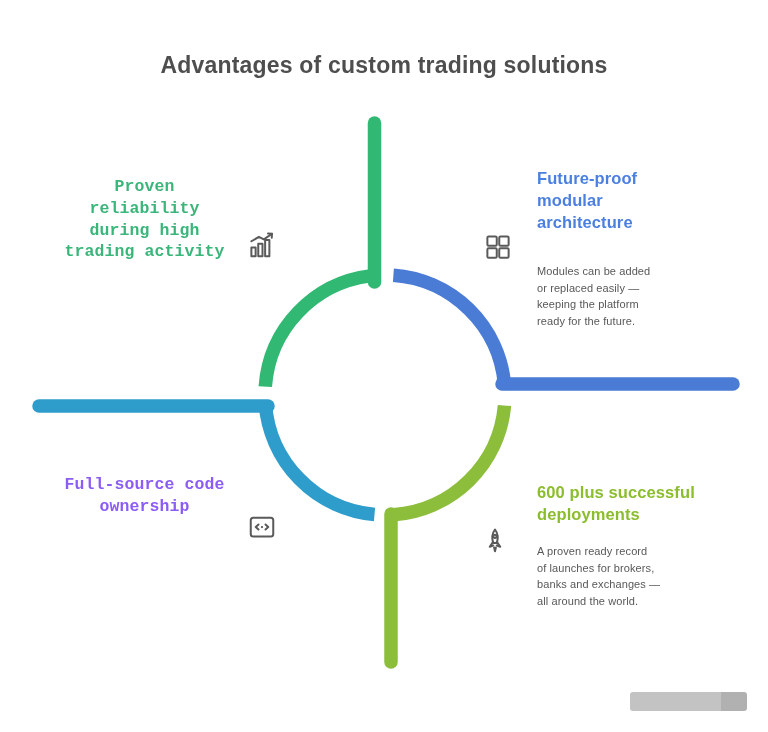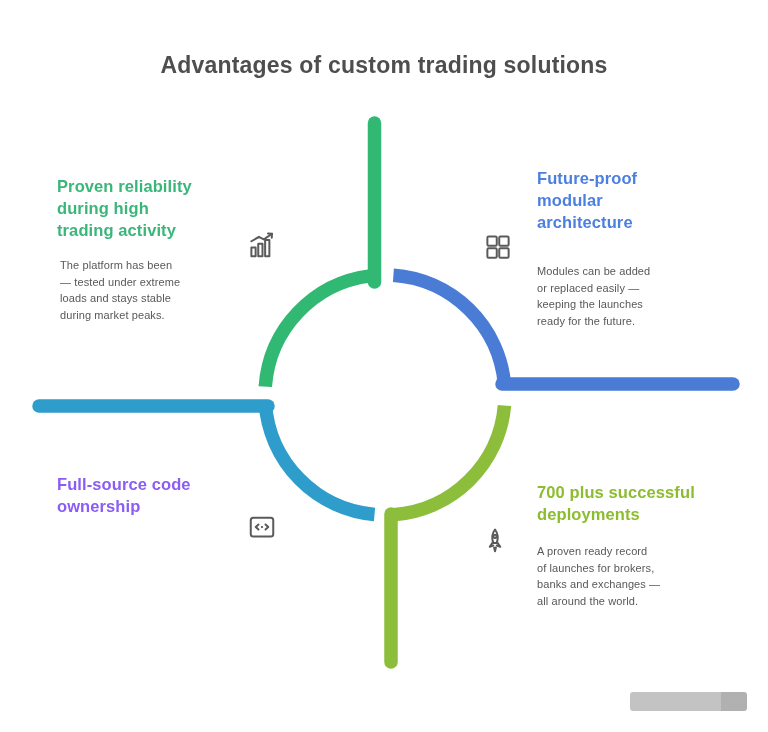--- a/index.html
+++ b/index.html
@@ -12,21 +12,21 @@
     font-size:23px;font-weight:bold;color:#4e4e4e;letter-spacing:.2px;
   }
   .heading{
     position:absolute;font-size:16.5px;font-weight:bold;line-height:1.32;
     white-space:pre-line;letter-spacing:.1px;
   }
   .body-text{
     position:absolute;font-size:11px;line-height:1.5;color:#585858;
     white-space:pre-line;letter-spacing:.1px;
   }
-  .align-r{text-align:left;}
+  .align-r{text-align:center;font-family:Liberation Mono, monospace;}
   .align-l{text-align:left;}
   .h-green{color:#3bb67a;}
   .h-blue{color:#4b7fe0;}
   .h-teal{color:#8b5cf6;}
   .h-olive{color:#8bbd2e;}
   .icon{position:absolute;width:30px;height:30px;}
   .icon svg{width:100%;height:100%;stroke:#5a5a5a;fill:none;stroke-width:1.6;
     stroke-linecap:round;stroke-linejoin:round;}
   .diagram{position:absolute;left:0;top:0;width:768px;height:732px;}
   .watermark{
@@ -72,39 +72,35 @@
 trading activity</div>
   <div class="icon" style="left:247px;top:230px;">
     <svg viewBox="0 0 24 24">
       <rect x="3.5" y="14" width="3.4" height="7"></rect>
       <rect x="9" y="11" width="3.4" height="10"></rect>
       <rect x="14.5" y="8" width="3.4" height="13"></rect>
       <polyline points="3.5,9 9.5,5.5 13.5,7.5 20,3"></polyline>
       <polyline points="16.8,2.8 20,3 19.8,6.2"></polyline>
     </svg>
   </div>
-  <div class="body-text align-r" style="top:257px;right:536px;width:172px;">The platform has been
-— tested under extreme
-loads and stays stable
-during market peaks.</div>
 
   <div class="icon" style="left:483px;top:232px;">
     <svg viewBox="0 0 24 24">
       <rect x="3.5" y="3.5" width="7.5" height="7.5" rx="1"></rect>
       <rect x="13" y="3.5" width="7.5" height="7.5" rx="1"></rect>
       <rect x="3.5" y="13" width="7.5" height="7.5" rx="1"></rect>
       <rect x="13" y="13" width="7.5" height="7.5" rx="1"></rect>
     </svg>
   </div>
   <div class="heading h-blue align-l" style="top:168px;left:537px;width:150px;">Future-proof
 modular
 architecture</div>
   <div class="body-text align-l" style="top:263px;left:537px;width:190px;">Modules can be added
 or replaced easily —
-keeping the launches
+keeping the platform
 ready for the future.</div>
 
   <div class="heading h-teal align-r" style="top:474px;right:536px;width:175px;">Full-source code
 ownership</div>
   <div class="icon" style="left:247px;top:512px;">
     <svg viewBox="0 0 24 24">
       <rect x="3" y="4.5" width="18" height="15" rx="2"></rect>
       <polyline points="9.2,10 7,12 9.2,14"></polyline>
       <polyline points="14.8,10 17,12 14.8,14"></polyline>
       <circle cx="12" cy="12" r="0.9" fill="#5a5a5a" stroke="none"></circle>
@@ -113,21 +109,21 @@
 
   <div class="icon" style="left:480px;top:526px;">
     <svg viewBox="0 0 24 24">
       <path d="M12 2.8 C14 5.4 14.9 8.8 13.5 13.6 L10.5 13.6 C9.1 8.8 10 5.4 12 2.8 Z"></path>
       <circle cx="12" cy="8.2" r="1.3"></circle>
       <path d="M10.5 12.6 L7.8 16.6 L10.6 15.6"></path>
       <path d="M13.5 12.6 L16.2 16.6 L13.4 15.6"></path>
       <path d="M11.3 17.2 L12 20.2 L12.7 17.2"></path>
     </svg>
   </div>
-  <div class="heading h-olive align-l" style="top:482px;left:537px;width:195px;">700 plus successful
+  <div class="heading h-olive align-l" style="top:482px;left:537px;width:195px;">600 plus successful
 deployments</div>
   <div class="body-text align-l" style="top:543px;left:537px;width:200px;">A proven ready record
 of launches for brokers,
 banks and exchanges —
 all around the world.</div>
 
   <div class="watermark"></div>
 
 </div>
 

